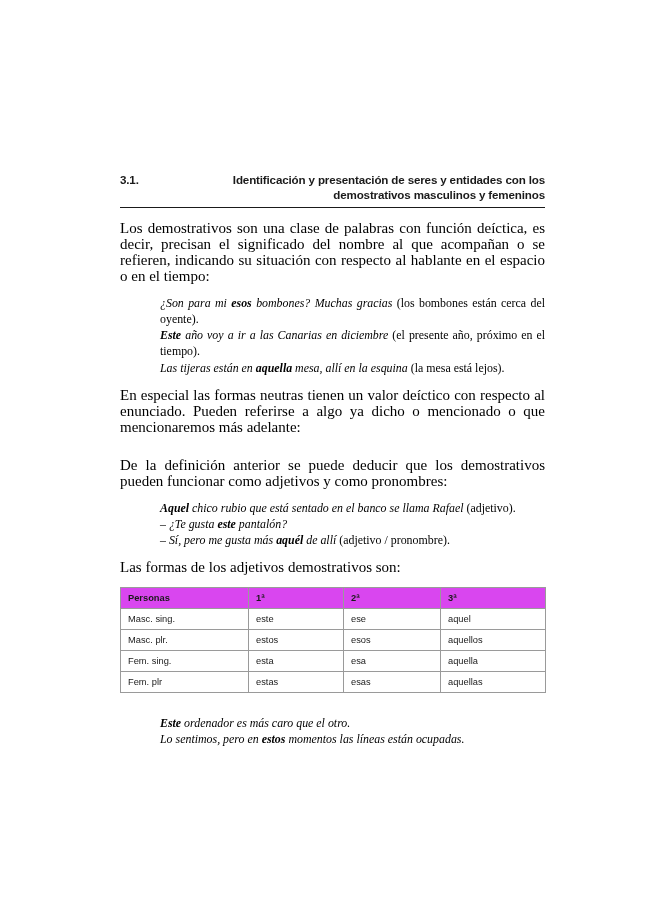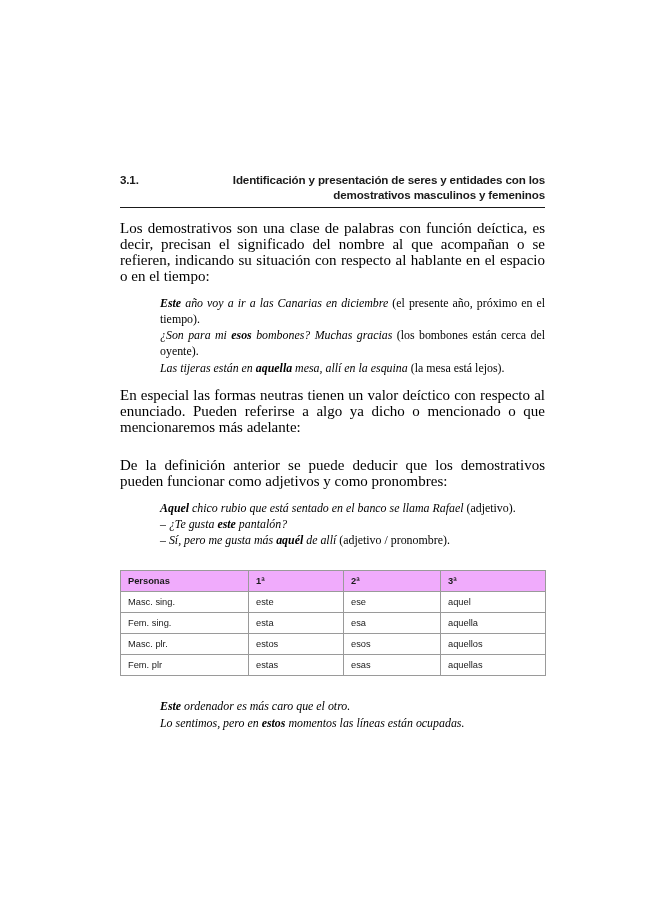--- a/index.html
+++ b/index.html
@@ -114,21 +114,21 @@
   .forms-table td {
     border: 0.9px solid #9a9a9a;
     padding: 4px 0 4px 7px;
     text-align: left;
     vertical-align: middle;
     height: 12px;
     line-height: 12px;
     font-weight: normal;
   }
   .forms-table thead th {
-    background: #f0abfc;
+    background: #d946ef;
     font-weight: bold;
   }
   .forms-table {
     outline: 0;
   }
 </style>
 </head>
 <body>
 
 <div class="page">
@@ -143,22 +143,22 @@
     </h2>
     <hr class="heading-rule">
 
     <div class="gap-after-rule"></div>
 
     <p class="body">Los demostrativos son una clase de palabras con función deíctica, es decir, precisan el significado del nombre al que acompañan o se refieren, indicando su situación con respecto al hablante en el espacio o en el tiempo:</p>
 
     <div class="gap-para"></div>
 
     <div class="example-block">
+      <p class="example-line"><span>¿Son para mi </span><b>esos</b><span> bombones? Muchas gracias </span><span class="roman">(los bombones están cerca del oyente).</span></p>
       <p class="example-line"><b>Este</b><span> año voy a ir a las Canarias en diciembre </span><span class="roman">(el presente año, próximo en el tiempo).</span></p>
-      <p class="example-line"><span>¿Son para mi </span><b>esos</b><span> bombones? Muchas gracias </span><span class="roman">(los bombones están cerca del oyente).</span></p>
       <p class="example-line"><span>Las tijeras están en </span><b>aquella</b><span> mesa, allí en la esquina </span><span class="roman">(la mesa está lejos).</span></p>
     </div>
 
     <div class="gap-para"></div>
 
     <p class="body">En especial las formas neutras tienen un valor deíctico con respecto al enunciado. Pueden referirse a algo ya dicho o mencionado o que mencionaremos más adelante:</p>
 
     <div class="gap-para"></div>
 
 
@@ -169,20 +169,21 @@
     <div class="gap-para"></div>
 
     <div class="example-block">
       <p class="example-line"><b>Aquel</b><span> chico rubio que está sentado en el banco se llama Rafael </span><span class="roman">(adjetivo).</span></p>
       <p class="example-line"><span class="dash">–</span><span> ¿Te gusta </span><b>este</b><span> pantalón?</span></p>
       <p class="example-line"><span class="dash">–</span><span> Sí, pero me gusta más </span><b>aquél</b><span> de allí </span><span class="roman">(adjetivo / pronombre).</span></p>
     </div>
 
     <div class="gap-para"></div>
 
+    <p class="body">Las formas de los adjetivos demostrativos son:</p>
 
     <div class="gap-para"></div>
 
     <table class="forms-table">
       <colgroup>
         <col class="c1">
           <col class="c2">
           <col class="c3">
           <col class="c4">
       </colgroup>
@@ -195,32 +196,32 @@
         </tr>
       </thead>
       <tbody>
         <tr>
           <td>Masc. sing.</td>
           <td>este</td>
           <td>ese</td>
           <td>aquel</td>
         </tr>
         <tr>
+          <td>Masc. plr.</td>
+          <td>estos</td>
+          <td>esos</td>
+          <td>aquellos</td>
+        </tr>
+        <tr>
           <td>Fem. sing.</td>
           <td>esta</td>
           <td>esa</td>
           <td>aquella</td>
         </tr>
         <tr>
-          <td>Masc. plr.</td>
-          <td>estos</td>
-          <td>esos</td>
-          <td>aquellos</td>
-        </tr>
-        <tr>
           <td>Fem. plr</td>
           <td>estas</td>
           <td>esas</td>
           <td>aquellas</td>
         </tr>
       </tbody>
     </table>
 
     <div class="gap-para"></div>
 

